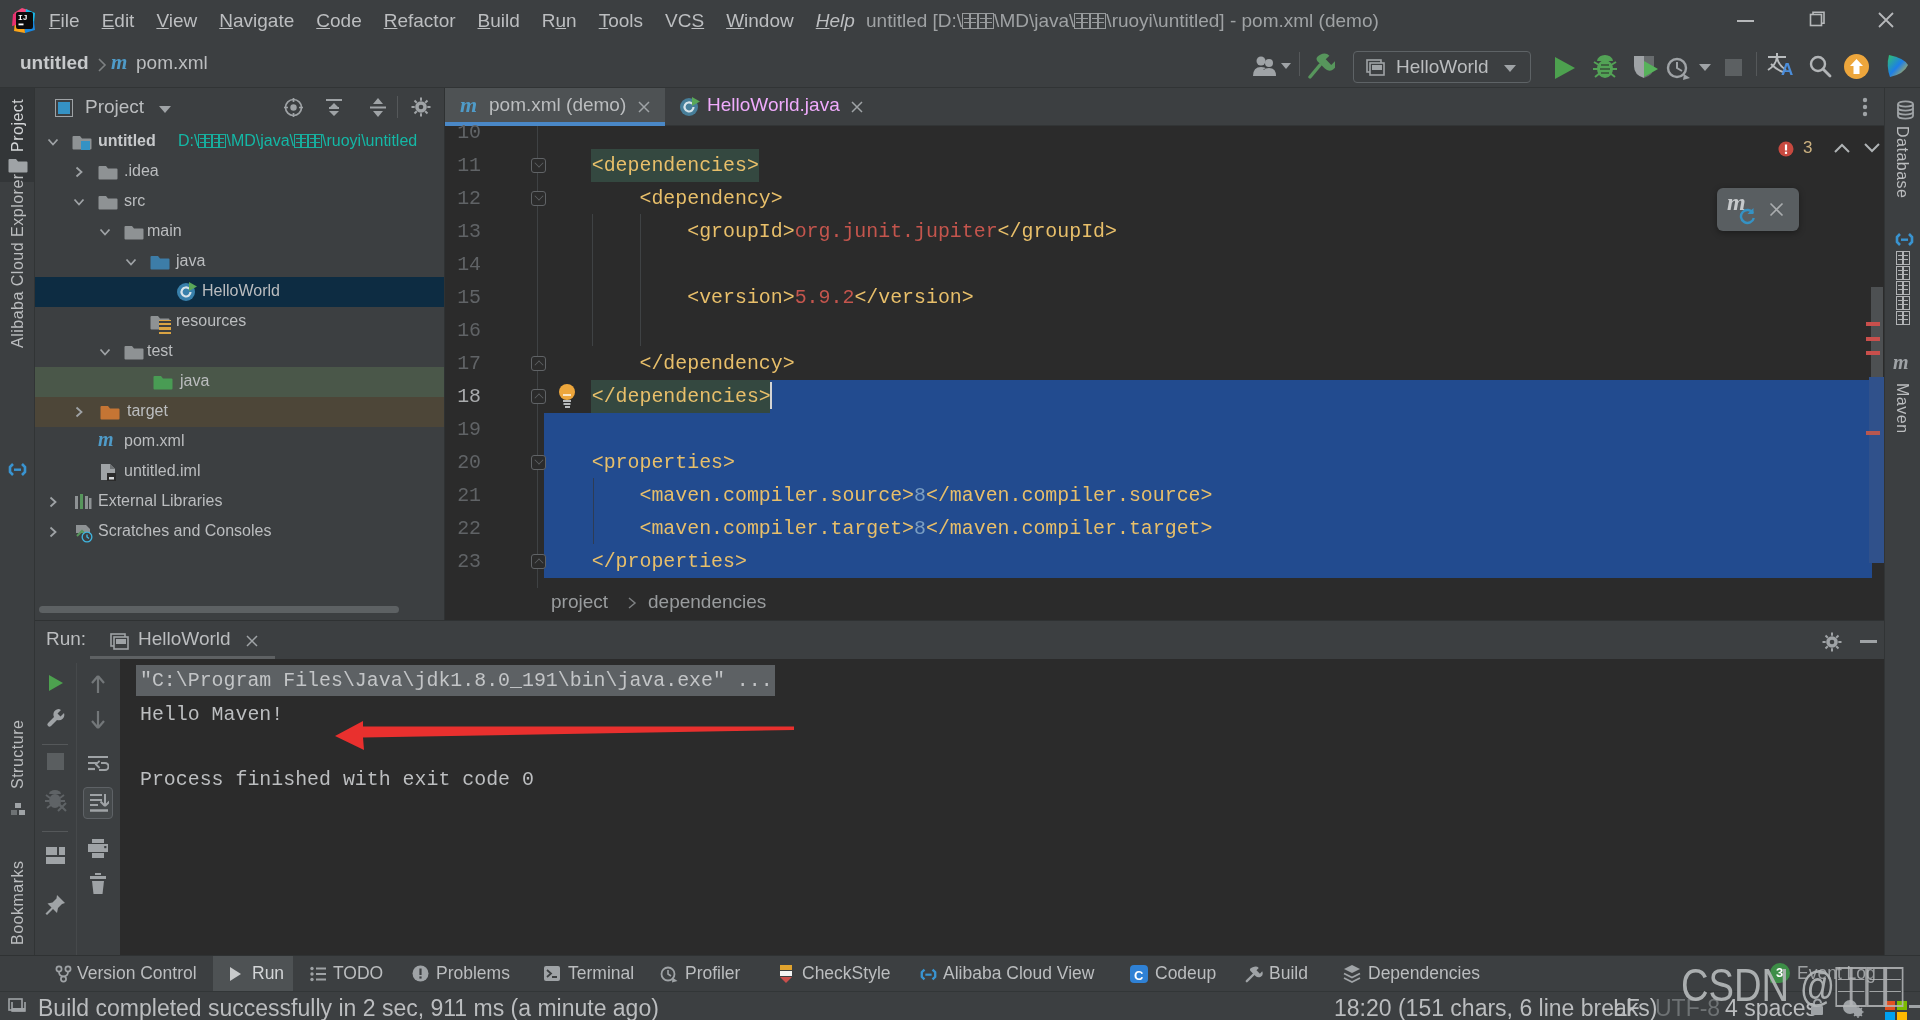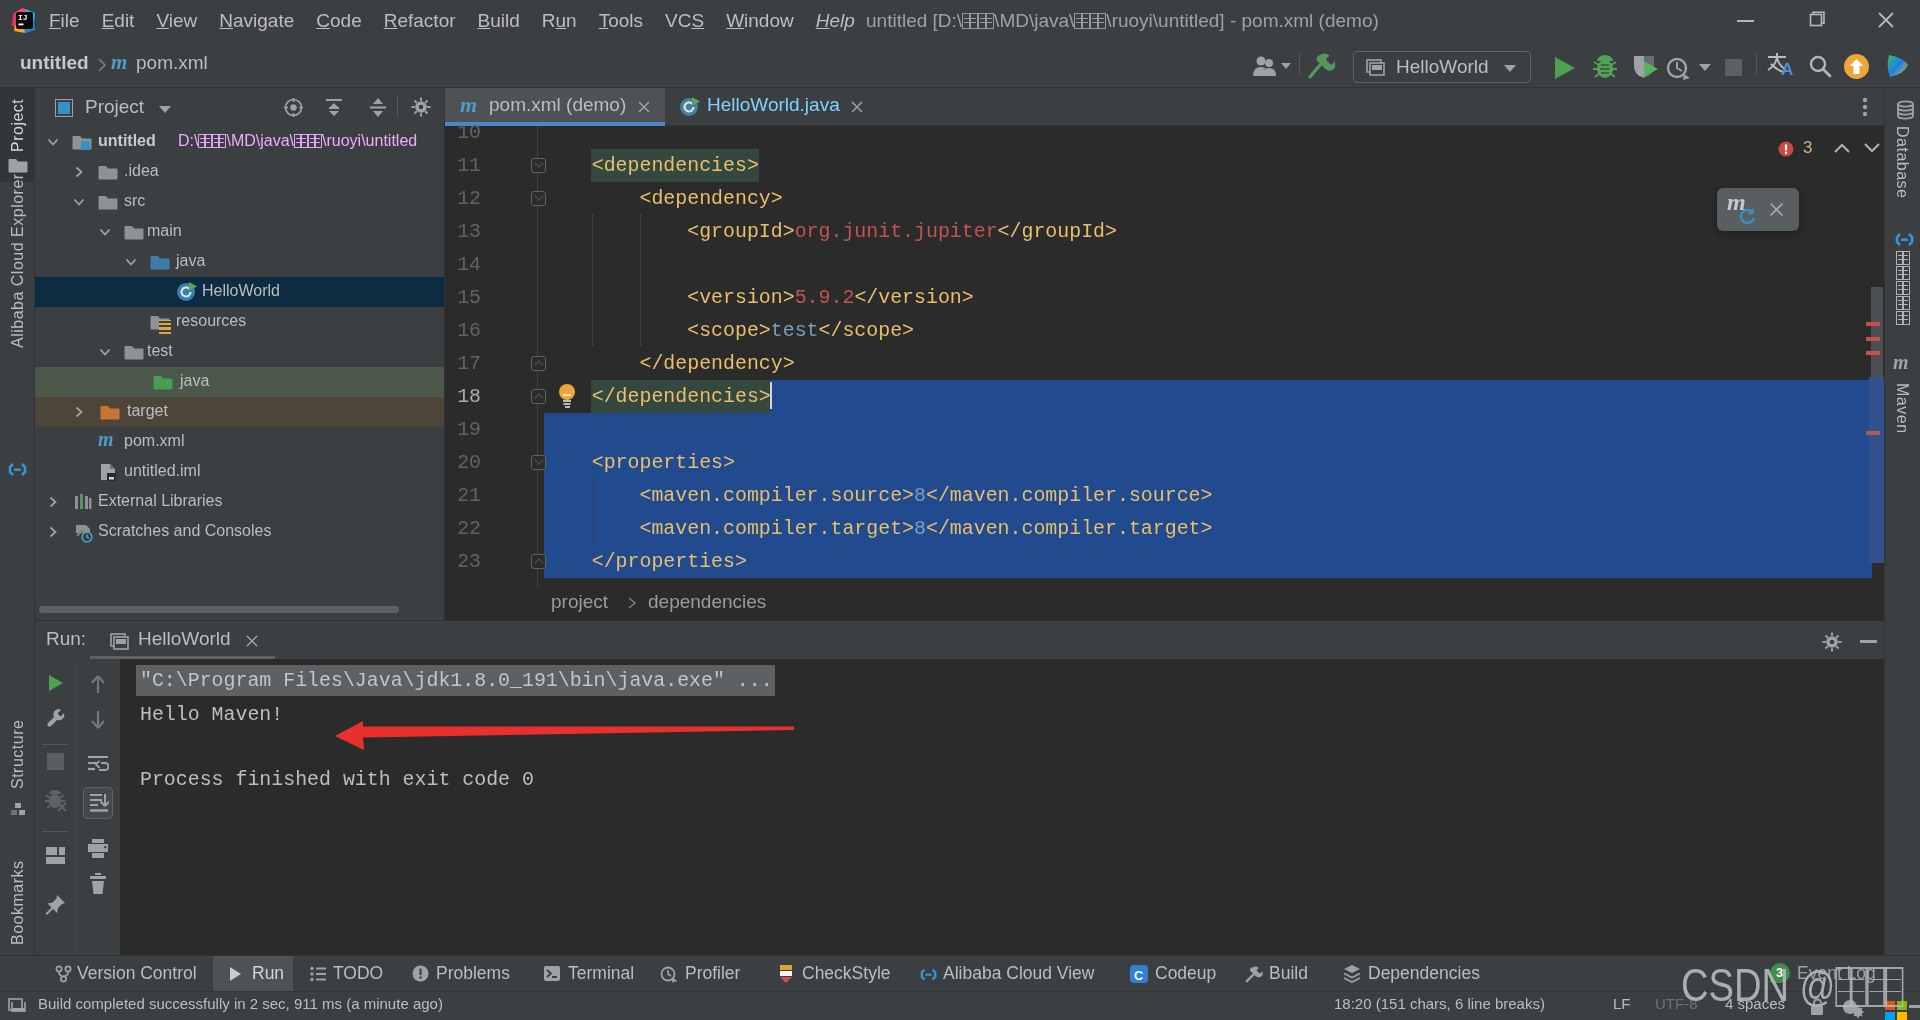--- a/index.html
+++ b/index.html
@@ -258,21 +258,21 @@
     <div id="tree" style="position:absolute;left:0;top:39px;width:410px;font-size:16px;color:#bbbdbf;">
       <div class="trow" style="top:0;">
           <svg class="tic" style="left:11px;top:8px;" width="14" height="14">
             <use href="#i-chev-d"></use>
           </svg>
         <svg class="tic" style="left:37px;" width="20" height="18" fill="#8e9294">
             <use href="#i-folder"></use>
           </svg>
         <div class="abs" style="left:46px;top:14px;width:9px;height:9px;background:#3592c4;"></div>
         <span class="tlab" style="left:63px;font-weight:bold;color:#c7c9cb;">untitled</span>
-        <span class="tlab" style="left:143px;color:#f0abfc;">D:\<span class="cjk cjk14"></span><span class="cjk cjk14"></span>\MD\java\<span class="cjk cjk14"></span><span class="cjk cjk14"></span>\ruoyi\untitled</span>
+        <span class="tlab" style="left:143px;color:#14b8a6;">D:\<span class="cjk cjk14"></span><span class="cjk cjk14"></span>\MD\java\<span class="cjk cjk14"></span><span class="cjk cjk14"></span>\ruoyi\untitled</span>
         </div>
       <div class="trow" style="top:30px;">
           <svg class="tic" style="left:37px;top:8px;" width="14" height="14">
             <use href="#i-chev-r"></use>
           </svg>
         <svg class="tic" style="left:63px;" width="20" height="18" fill="#8e9294">
             <use href="#i-folder"></use>
           </svg>
         <span class="tlab" style="left:89px;">.idea</span>
         </div>
@@ -395,21 +395,21 @@
             <path d="M1 1 L11 11 M11 1 L1 11" stroke="#9fa3a6" stroke-width="1.5"></path>
           </svg>
         <div class="abs" style="left:0;top:34px;width:220px;height:4px;background:#4a88c7;"></div>
       </div>
       <div class="abs" style="left:220px;top:0;width:215px;height:38px;">
         <svg class="abs" style="left:14px;top:8px;" width="22" height="22" viewBox="0 0 22 22">
           <circle cx="10" cy="11" r="9" fill="#477e99"></circle>
           <path d="M14.5 11 a4.5 4.5 0 1 1 -1.3 -3.2" fill="none" stroke="#d8e4ea" stroke-width="2.2"></path>
           <path d="M13 1 L21 5.5 L13 10 z" fill="#5aa758"></path>
         </svg>
-        <span class="abs" style="left:42px;top:6px;font-size:19px;color:#7dd3fc;">HelloWorld.java</span>
+        <span class="abs" style="left:42px;top:6px;font-size:19px;color:#f0abfc;">HelloWorld.java</span>
         <svg class="abs" style="left:186px;top:13px;" width="12" height="12">
             <path d="M1 1 L11 11 M11 1 L1 11" stroke="#9fa3a6" stroke-width="1.5"></path>
           </svg>
       </div>
       <svg class="abs" style="left:1417px;top:9px;" width="6" height="20">
           <circle cx="3" cy="3" r="2.2" fill="#9fa3a6"></circle>
           <circle cx="3" cy="10" r="2.2" fill="#9fa3a6"></circle>
           <circle cx="3" cy="17" r="2.2" fill="#9fa3a6"></circle>
         </svg>
     </div>
@@ -434,21 +434,20 @@
         <div class="ln" style="top:22.5px;">11</div>
           <div class="cl" style="top:22.5px;">    <s1>&lt;dependencies&gt;</s1></div>
         <div class="ln" style="top:55.5px;">12</div>
           <div class="cl" style="top:55.5px;">        <s1>&lt;dependency&gt;</s1></div>
         <div class="ln" style="top:88.5px;">13</div>
           <div class="cl" style="top:88.5px;">            <s1>&lt;groupId&gt;</s1><s2>org.junit.jupiter</s2><s1>&lt;/groupId&gt;</s1></div>
         <div class="ln" style="top:121.5px;">14</div>
         <div class="ln" style="top:154.5px;">15</div>
           <div class="cl" style="top:154.5px;">            <s1>&lt;version&gt;</s1><s2>5.9.2</s2><s1>&lt;/version&gt;</s1></div>
         <div class="ln" style="top:187.5px;">16</div>
-          <div class="cl" style="top:187.5px;">            <s1>&lt;scope&gt;</s1><s3>test</s3><s1>&lt;/scope&gt;</s1></div>
         <div class="ln" style="top:220.5px;">17</div>
           <div class="cl" style="top:220.5px;">        <s1>&lt;/dependency&gt;</s1></div>
         <div class="ln" style="top:253.5px;color:#a9abad;">18</div>
           <div class="cl" style="top:253.5px;">    <s1>&lt;/dependencies&gt;</s1></div>
         <div class="ln" style="top:286.5px;">19</div>
         <div class="ln" style="top:319.5px;">20</div>
           <div class="cl" style="top:319.5px;">    <s1>&lt;properties&gt;</s1></div>
         <div class="ln" style="top:352.5px;">21</div>
           <div class="cl" style="top:352.5px;">        <s1>&lt;maven.compiler.source&gt;</s1><s3>8</s3><s1>&lt;/maven.compiler.source&gt;</s1></div>
         <div class="ln" style="top:385.5px;">22</div>
@@ -668,21 +667,21 @@
       <path d="M9 1 L17 5 L9 9 L1 5 z" fill="#9fa3a6"></path>
       <path d="M1 9.5 L9 13.5 L17 9.5 M1 14 L9 18 L17 14" fill="none" stroke="#9fa3a6" stroke-width="1.8"></path>
     </svg>
     <span class="abs" style="left:1368px;top:7px;">Dependencies</span>
     <span class="abs" style="left:1797px;top:7px;color:#9ea1a3;">Event Log</span>
     <div class="abs" style="left:1770px;top:7px;width:20px;height:20px;border-radius:10px 10px 10px 2px;background:#3d8e47;">
       <div class="abs" style="left:6px;top:2px;font-size:13px;font-weight:bold;color:#fff;">3</div>
     </div>
   </div>
 
-  <div class="abs" id="statusbar" style="left:0;top:991px;width:1920px;height:29px;background:#3c3f41;border-top:1px solid #323637;font-size:15px;color:#bbbdbf;">
+  <div class="abs" id="statusbar" style="left:0;top:991px;width:1920px;height:29px;background:#3c3f41;border-top:1px solid #323637;font-size:23px;color:#bbbdbf;">
     <svg class="abs" style="left:8px;top:6px;" width="19" height="17" viewBox="0 0 19 17">
       <rect x="1" y="1" width="13" height="11" fill="none" stroke="#9fa3a6" stroke-width="1.6"></rect>
       <path d="M4 4 v9 h13 v-9" fill="none" stroke="#9fa3a6" stroke-width="1.6"></path>
       <rect x="4" y="10" width="13" height="3.5" fill="#9fa3a6"></rect>
     </svg>
     <span class="abs" style="left:38px;top:3px;">Build completed successfully in 2 sec, 911 ms (a minute ago)</span>
     <span class="abs" style="left:1334px;top:3px;">18:20 (151 chars, 6 line breaks)</span>
     <span class="abs" style="left:1613px;top:3px;">LF</span>
     <span class="abs" style="left:1655px;top:3px;color:#6e7274;">UTF-8</span>
     <span class="abs" style="left:1725px;top:3px;">4 spaces</span>

